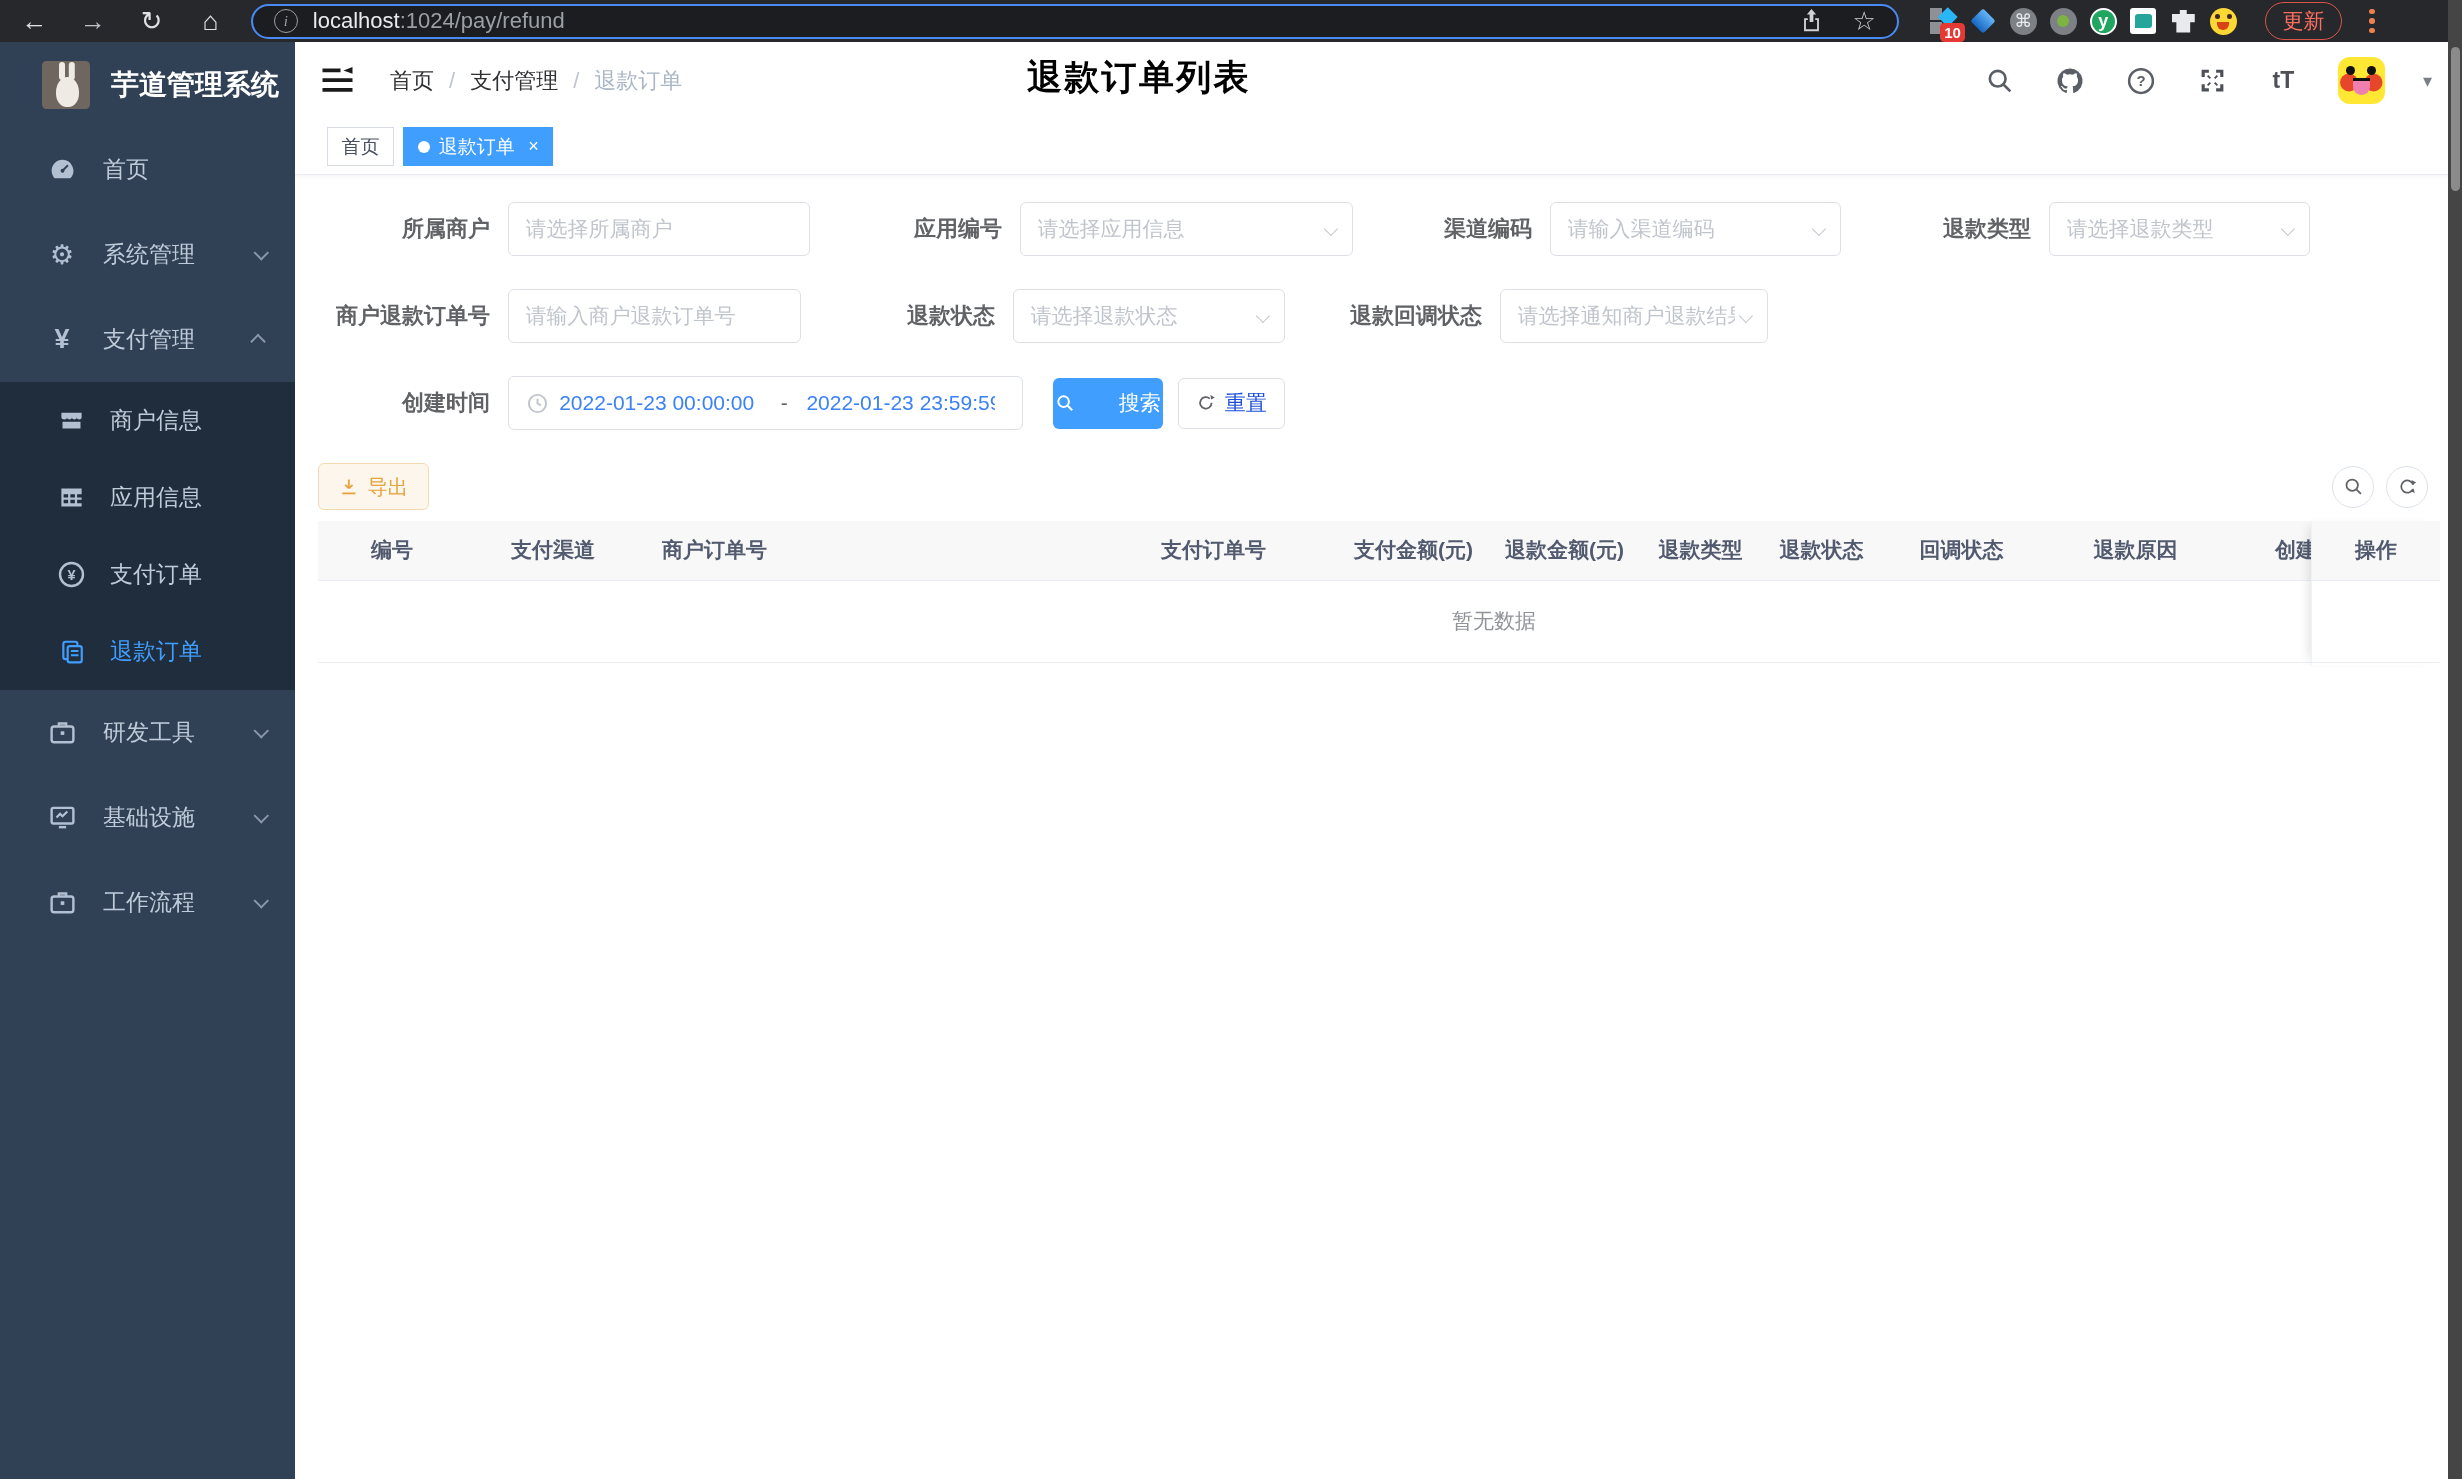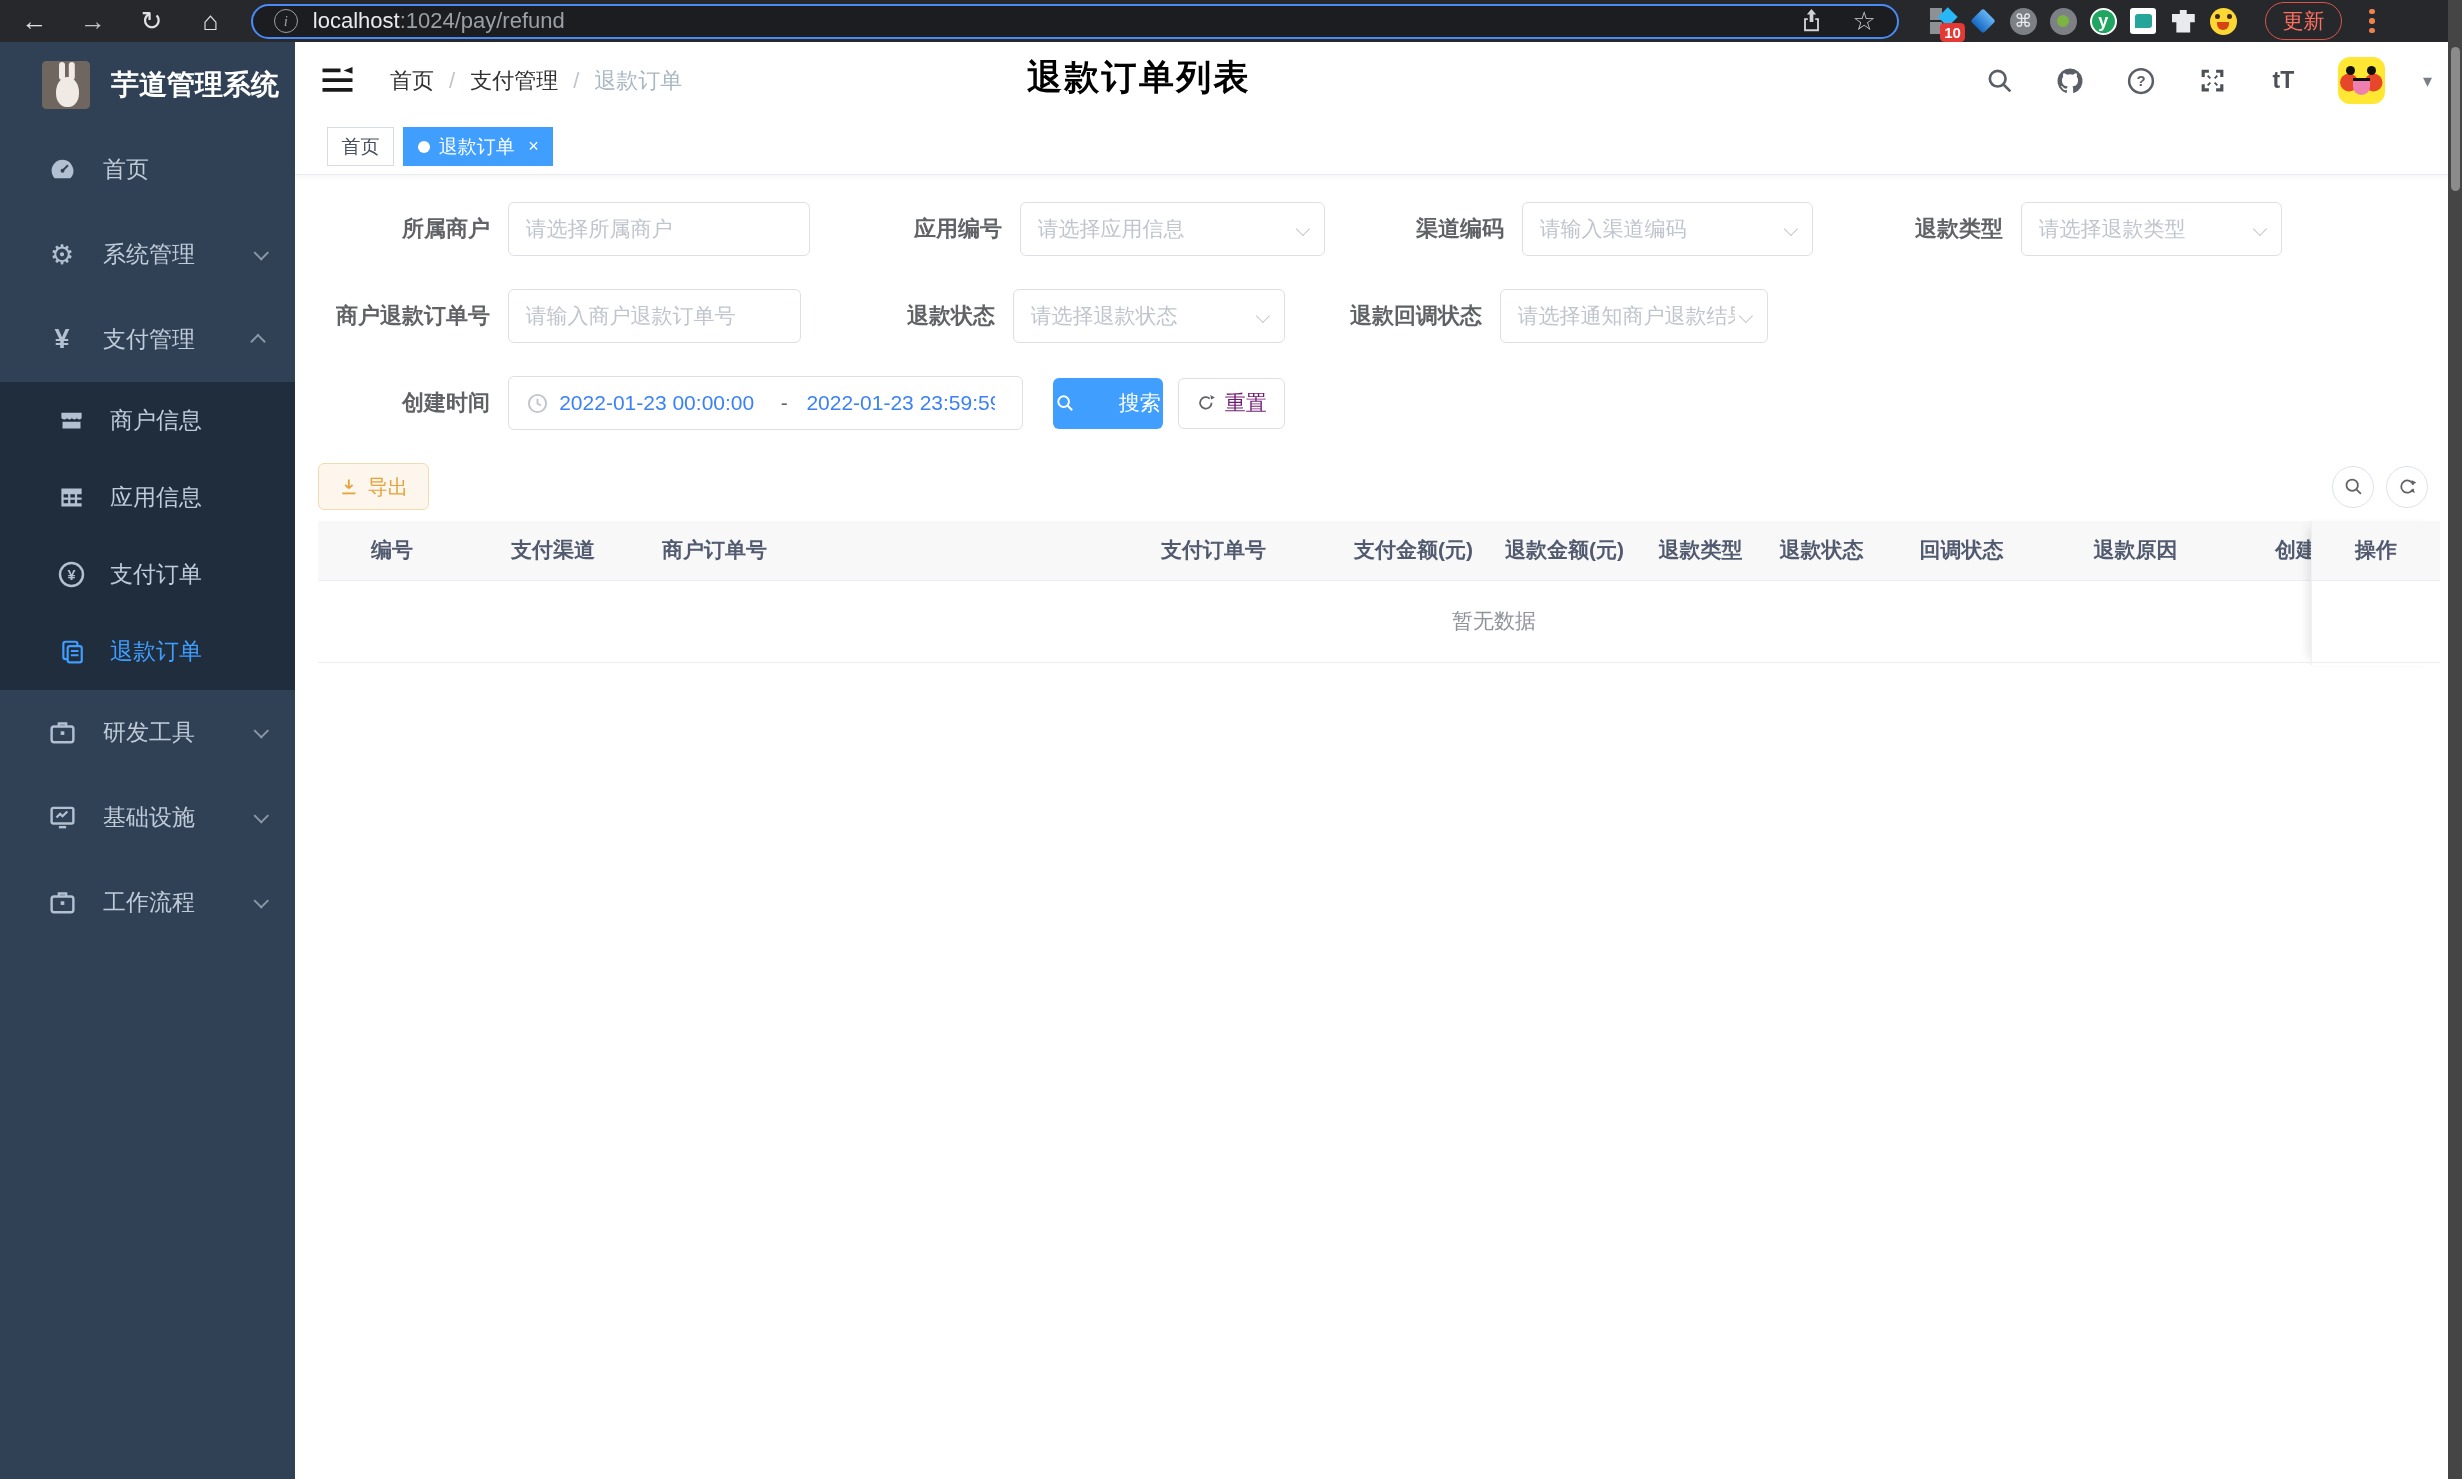--- a/index.html
+++ b/index.html
@@ -133,21 +133,21 @@
   }
   .field input::placeholder { color: #c0c4cc; }
   .sel-arrow { width: 9.8px; height: 9.8px; border-right: 1.5px solid #c0c4cc; border-bottom: 1.5px solid #c0c4cc; transform: rotate(45deg); margin-left: 6px; flex-shrink: 0; }
   .date-field { gap: 10.6px; }
   .dtxt { font-size: 21px; color: #3b82f6; white-space: nowrap; overflow: hidden; }
   .d1 { width: 203px; }
   .d2 { width: 189px; }
   .dsep { color: #606266; font-size: 21px; width: 23px; text-align: center; flex-shrink: 0; }
   .btn { display: inline-flex; align-items: center; justify-content: center; gap: 9px; border-radius: 6px; font-size: 21px; cursor: pointer; border: none; font-family: inherit; }
   .btn-primary { background: #409eff; color: #fff; height: 51px; width: 110px; margin-left: 30px; gap: 44px; }
-  .btn-plain { background: #fff; border: 1.5px solid #dcdfe6; color: #701a75; height: 51px; width: 107px; margin-left: 15px; }
+  .btn-plain { background: #fff; border: 1.5px solid #dcdfe6; color: #1d4ed8; height: 51px; width: 107px; margin-left: 15px; }
   .toolbar-row { display: flex; align-items: center; height: 47px; }
   .btn-warning { background: #fdf6ec; border: 1.5px solid #f5dab1; color: #e6a23c; height: 47px; padding: 0 19.7px; font-size: 20.4px; }
   .tool-circles { margin-left: auto; display: flex; gap: 12px; margin-right: 10.6px; }
   .cbtn { width: 42px; height: 42px; border-radius: 50%; border: 1.5px solid #dde2ea; background: #fff; display: flex; align-items: center; justify-content: center; color: #606266; cursor: pointer; }
 
   
   .table { position: relative; margin-top: 10.6px; width: 2122px; }
   .clip { width: 1993px; overflow: hidden; }
   .hrow { display: flex; width: 2086px; height: 60px; background: #f8f8f9; border-bottom: 1.5px solid #ebeef5; }
   .hc { display: flex; align-items: center; justify-content: center; font-size: 21px; font-weight: 700; color: #515a6e; flex-shrink: 0; white-space: nowrap; overflow: hidden; }
@@ -406,21 +406,21 @@
 
       <div class="frow">
         <div class="fitem">
           <span class="flabel" style="width:190px;">所属商户</span>
           <span class="field" style="width:302px;">
             <input placeholder="请选择所属商户" style="">
           </span>
         </div>
         <div class="fitem">
           <span class="flabel" style="width:210px;">应用编号</span>
-          <span class="field" style="width:305px;">
+          <span class="field" style="width:333px;">
             <input placeholder="请选择应用信息" style="">
             <span class="sel-arrow"></span>
           </span>
         </div>
         <div class="fitem">
           <span class="flabel" style="width:197px;">渠道编码</span>
           <span class="field" style="width:291px;">
             <input placeholder="请输入渠道编码" style="">
             <span class="sel-arrow"></span>
           </span>

